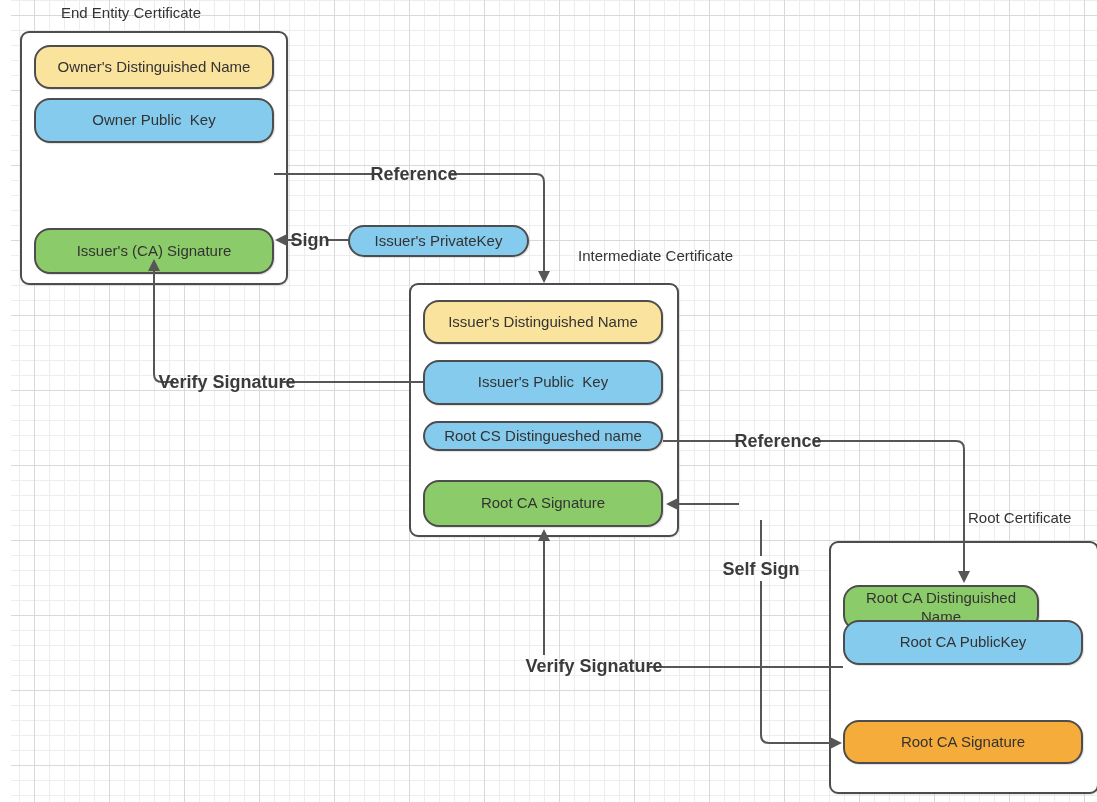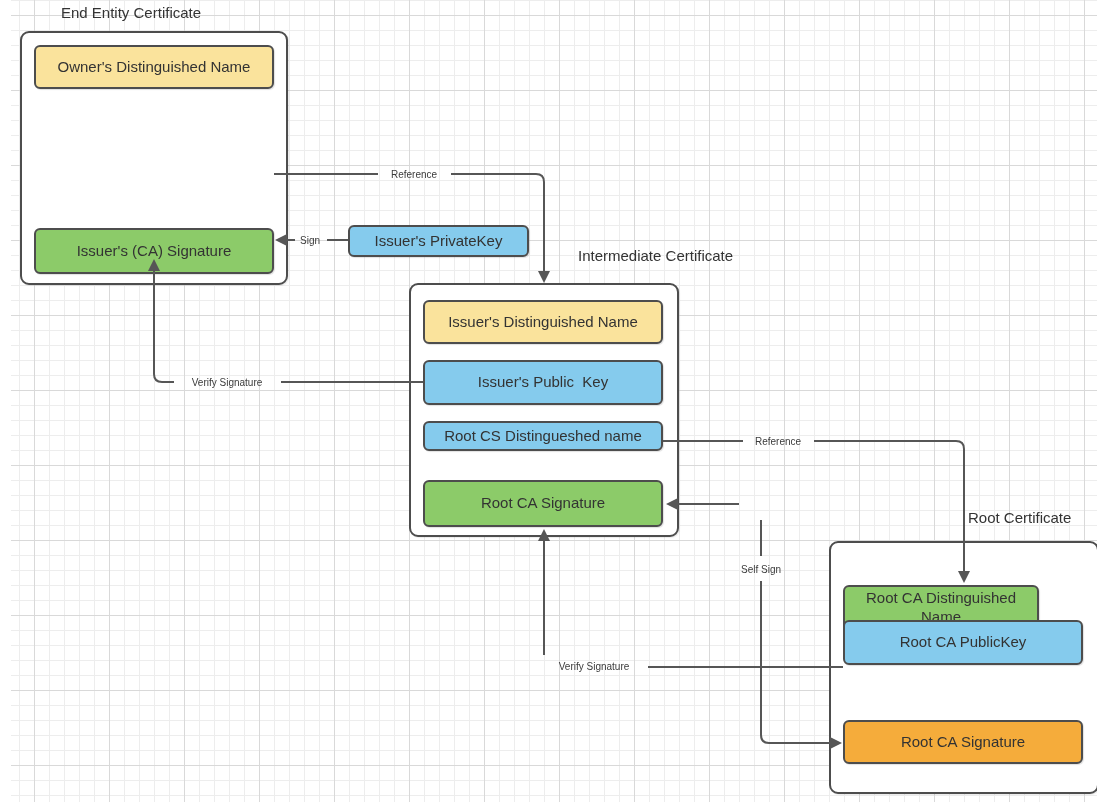--- a/index.html
+++ b/index.html
@@ -22,21 +22,21 @@
     position:absolute;
     background:#ffffff;
     border:2px solid var(--c-container_border,#4d4d4d);
     border-radius:9px;
     box-sizing:border-box;
     box-shadow:1px 1px 1px rgba(0,0,0,0.08);
   }
   .node{
     position:absolute;
     border:2px solid var(--c-box_border,#4d4d4d);
-    border-radius:6px;
+    border-radius:16px;
     box-sizing:border-box;
     display:flex;align-items:center;justify-content:center;
     text-align:center;
     font-size:15px;
     line-height:1.25;
     color:var(--c-text,#333333);
     white-space:pre-wrap;
     padding:0 6px;
     box-shadow:1px 1px 1px rgba(0,0,0,0.12);
   }
@@ -50,34 +50,35 @@
     font-size:15px;
     color:var(--c-text,#333333);
     white-space:nowrap;
   }
   svg.wires{position:absolute;left:0;top:0;pointer-events:none;}
   svg.wires path{fill:none;stroke:var(--c-line,#565656);stroke-width:2px;}
   svg.wires polygon{fill:var(--c-line,#565656);stroke:none;}
   .cl{
     position:absolute;
     transform:translate(-50%,-50%);
-    font-size:10px;
-    font-weight:normal;
+    font-size:18px;
+    font-weight:bold;
     color:#3b3b3b;
     white-space:nowrap;
   }
 </style>
 </head>
 <body>
 
 <div id="canvas">
 
   <div class="group-title" style="left:50px;top:4px">End Entity Certificate</div>
   <div class="container" style="left:9px;top:31px;width:268px;height:254px"></div>
   <div class="node fill-yellow" style="left:23px;top:45px;width:240px;height:44px">Owner's Distinguished Name</div>
+  <div class="node fill-blue" style="left:23px;top:98px;width:240px;height:45px">Owner Public  Key</div>
   <div class="node fill-green" style="left:23px;top:228px;width:240px;height:46px">Issuer's (CA) Signature</div>
 
   <div class="group-title" style="left:567px;top:247px">Intermediate Certificate</div>
   <div class="container" style="left:398px;top:283px;width:270px;height:254px"></div>
   <div class="node fill-yellow" style="left:412px;top:300px;width:240px;height:44px">Issuer's Distinguished Name</div>
   <div class="node fill-blue" style="left:412px;top:360px;width:240px;height:45px">Issuer's Public  Key</div>
   <div class="node fill-blue" style="left:412px;top:421px;width:240px;height:30px">Root CS Distingueshed name</div>
   <div class="node fill-green" style="left:412px;top:480px;width:240px;height:47px">Root CA Signature</div>
 
   <div class="group-title" style="left:957px;top:509px">Root Certificate</div>

